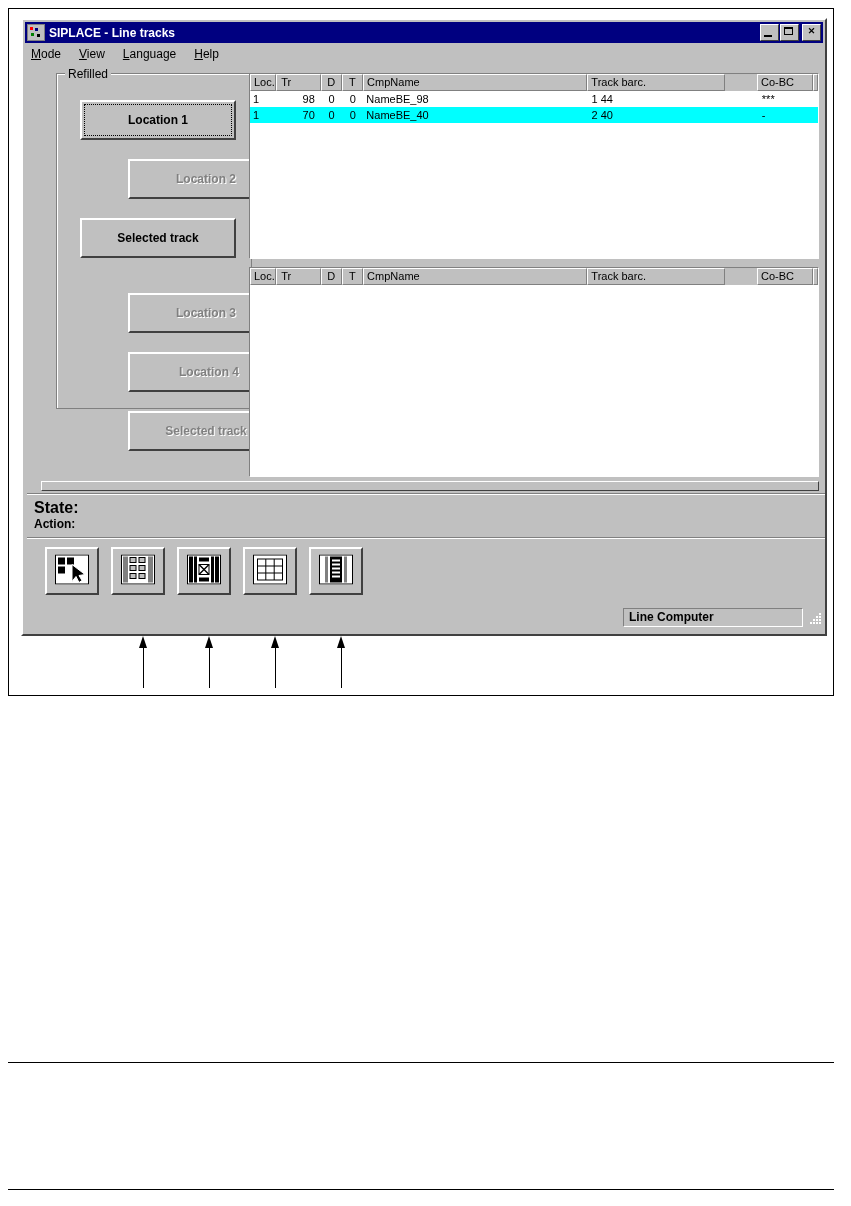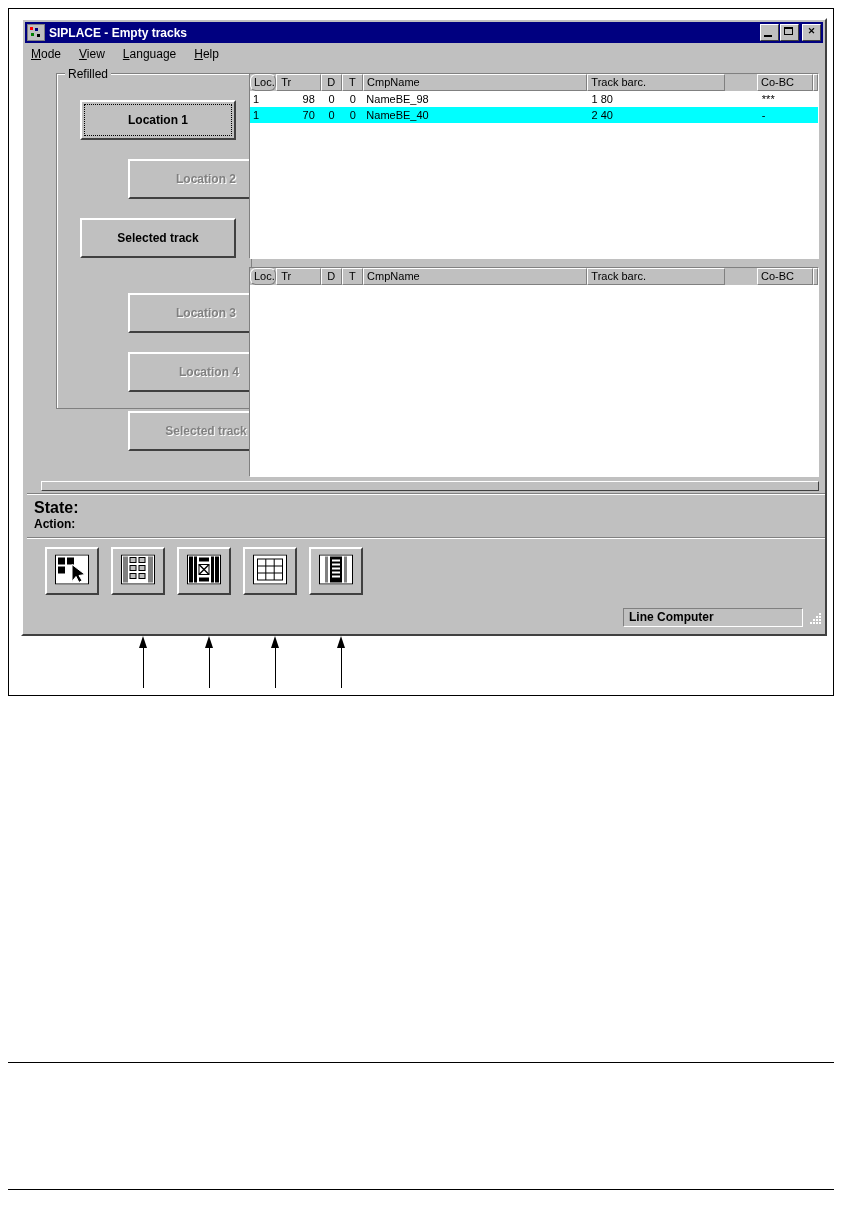--- a/index.html
+++ b/index.html
@@ -242,21 +242,21 @@
     border-right: 1px solid #808080;
     border-bottom: 1px solid #808080;
     box-sizing: border-box;
     font-size: 11px;
     padding-left: 3px;
     line-height: 15px;
     overflow: hidden;
     white-space: nowrap;
     background: #c0c0c0;
   }
-  .c-loc { width: 27px; border-radius: 6px; }
+  .c-loc { width: 27px; }
   .c-tr  { width: 46px; padding-left: 4px;}
   .c-d   { width: 22px; text-align:center; padding-left:0;}
   .c-t   { width: 22px; text-align:center; padding-left:0;}
   .c-cmp { width: 233px; }
   .c-trk { width: 143px; }
   .c-cob { width: 58px; margin-left: 32px; }
   .c-fill{ flex: 1; }
 
   .lv-row {
     display: flex;
@@ -438,21 +438,21 @@
 
   <div id="app-window">
 
     <div id="title-bar">
       <div id="title-icon">
         <span class="dot d1"></span>
         <span class="dot d2"></span>
         <span class="dot d3"></span>
         <span class="dot d4"></span>
       </div>
-      <div id="title-text">SIPLACE - Empty tracks</div>
+      <div id="title-text">SIPLACE - Line tracks</div>
       <div class="title-btn minimize"></div>
       <div class="title-btn maximize"></div>
       <div class="title-btn" id="title-btn-close">✕</div>
     </div>
 
     <div id="menu-bar">
       <div class="menu-item"><span class="u">M</span><span>ode</span></div>
       <div class="menu-item"><span class="u">V</span><span>iew</span></div>
       <div class="menu-item"><span class="u">L</span><span>anguage</span></div>
       <div class="menu-item"><span class="u">H</span><span>elp</span></div>
@@ -496,21 +496,21 @@
             <div class="lv-col c-cob">Co-BC</div>
             <div class="lv-col c-fill"></div>
           </div>
 
           <div class="lv-row">
             <div class="lv-cell c-loc">1</div>
             <div class="lv-cell c-tr num-r">98</div>
             <div class="lv-cell c-d num-c">0</div>
             <div class="lv-cell c-t num-c">0</div>
             <div class="lv-cell c-cmp">NameBE_98</div>
-            <div class="lv-cell c-trk">1 80</div>
+            <div class="lv-cell c-trk">1 44</div>
             <div class="lv-cell c-cob">***</div>
             <div class="lv-cell c-fill"></div>
           </div>
 
           <div class="lv-row selected">
             <div class="lv-cell c-loc">1</div>
             <div class="lv-cell c-tr num-r">70</div>
             <div class="lv-cell c-d num-c">0</div>
             <div class="lv-cell c-t num-c">0</div>
             <div class="lv-cell c-cmp">NameBE_40</div>

